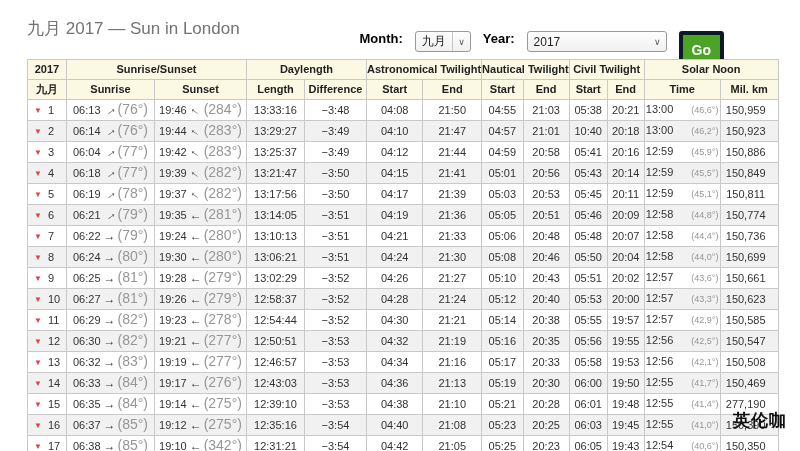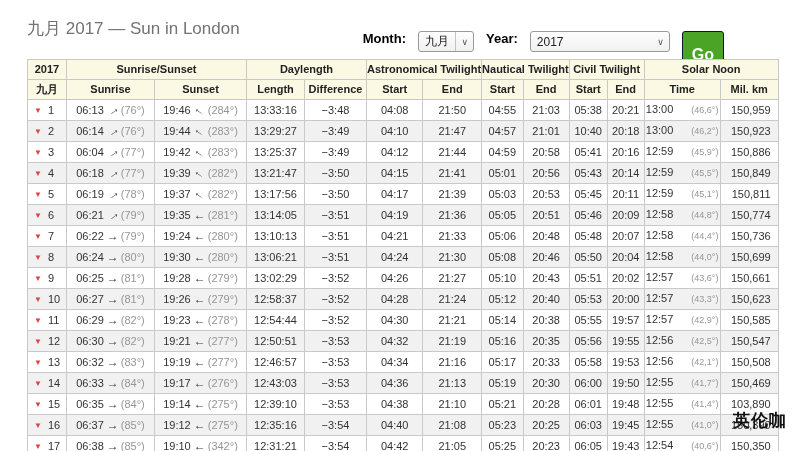--- a/index.html
+++ b/index.html
@@ -25,43 +25,43 @@
   }
   .fake-select .val{padding:0 6px;white-space:nowrap;}
   .fake-select .chev{
     font-size:9px;color:#555;padding:0 5px;border-left:1px solid #c4c4c4;
     height:100%;display:flex;align-items:center;
   }
   .sel-month{width:56px;}
   .sel-year{width:140px;}
   .sel-year .chev{border-left:none;}
   .go-btn{
-    height:22px;padding:12px 9px;border:1px solid #0f172a;border-radius:3px;
-    background:#4ca426;color:#fff;font-size:16px;font-weight:700;
+    height:22px;padding:4px 9px;border:4px solid #0f172a;border-radius:3px;
+    background:#4ca426;color:#fff;font-size:14px;font-weight:700;
     display:inline-flex;align-items:center;cursor:pointer;
   }
   
   table{
     position:absolute;left:27px;top:59px;border-collapse:collapse;table-layout:fixed;
     font-size:11px;color:#333;
   }
   th,td{
     border:1px solid #c9c9c9;padding:0;height:19px;line-height:19px;
     text-align:center;white-space:nowrap;overflow:hidden;
   }
   thead th{
     background:#fbf8e3;font-weight:700;font-size:11px;color:#222;
   }
   tbody tr:nth-child(even) td{background:#f1f1f1;}
   tbody tr:nth-child(odd) td{background:#ffffff;}
   td.day{text-align:left;padding-left:6px;}
-  td.milkm{text-align:right;padding-right:7px;margin-left:32px;}
+  td.milkm{text-align:center;padding-right:7px;margin-left:32px;}
   .marker{color:#e0433e;font-size:8px;vertical-align:1px;cursor:pointer;}
   .daynum{margin-left:6px;color:#333;}
-  .deg{color:#969696;font-size:11px;margin-left:2px;}
+  .deg{color:#969696;font-size:14px;margin-left:2px;}
   .arrow{display:inline-block;color:#3a3a3a;font-size:12px;margin-left:3px;line-height:1;}
   .dir-ne{transform:rotate(-35deg);}
   .dir-nw{transform:rotate(35deg);}
   .noon-deg{color:#969696;font-size:9px;margin-left:18px;}
   
   col.c-day{width:39px;}  col.c-rise{width:88px;} col.c-set{width:92px;}
   col.c-len{width:58px;}  col.c-diff{width:62px;}
   col.c-as{width:50px;}   col.c-ae{width:52px;}
   col.c-ns{width:37px;}   col.c-ne{width:41px;}
   col.c-cs{width:38px;}   col.c-ce{width:37px;}
@@ -349,21 +349,21 @@
         <td><span class="">19:14</span><span class="arrow dir-w">←</span><span class="deg">(275°)</span></td>
         <td>12:39:10</td>
         <td>−3:53</td>
         <td>04:38</td>
         <td>21:10</td>
         <td>05:21</td>
         <td>20:28</td>
         <td>06:01</td>
         <td>19:48</td>
         <td><span class="">12:55</span><span class="noon-deg">(41,4°)</span></td>
-        <td class="milkm">103,890</td>
+        <td class="milkm">277,190</td>
       </tr>
       <tr>
         <td class="day"><span class="marker">▼</span><span class="daynum">16</span></td>
         <td><span class="">06:37</span><span class="arrow dir-e">→</span><span class="deg">(85°)</span></td>
         <td><span class="">19:12</span><span class="arrow dir-w">←</span><span class="deg">(275°)</span></td>
         <td>12:35:16</td>
         <td>−3:54</td>
         <td>04:40</td>
         <td>21:08</td>
         <td>05:23</td>

